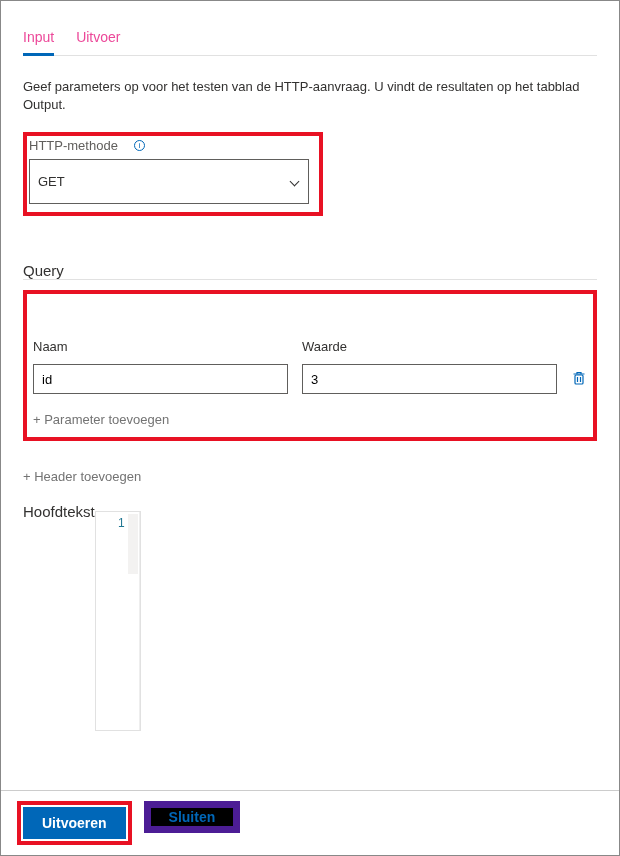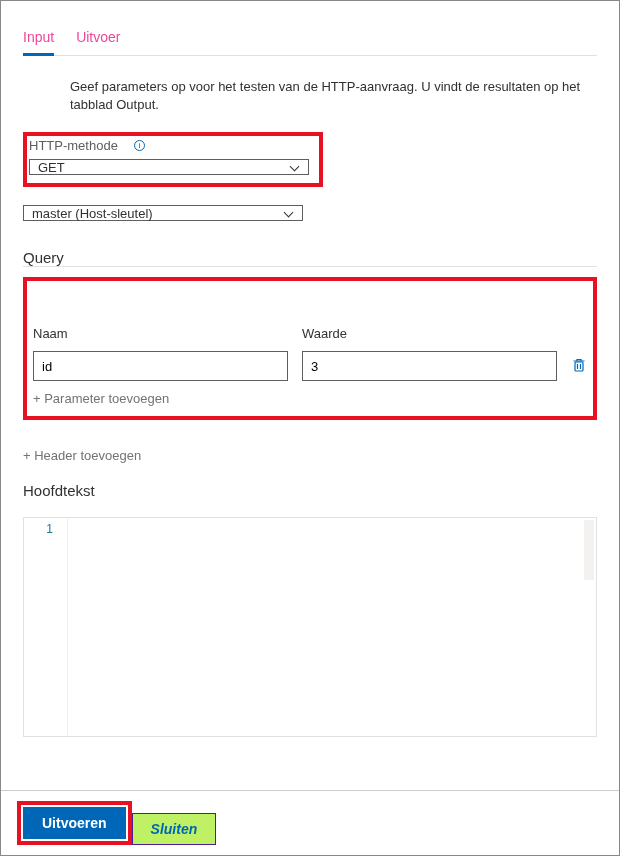--- a/index.html
+++ b/index.html
@@ -39,21 +39,20 @@
     content: "";
     position: absolute;
     left: 0; right: 0; bottom: -1px;
     height: 3px;
     background: #0067b8;
   }
   .desc {
     margin-top: 22px;
     font-size: 13px;
     line-height: 1.4;
-    margin-left: 47px;
   }
   .field-group { margin-top: 18px; }
   .field-label {
     font-size: 13px;
     color: #605e5c;
     margin-bottom: 6px;
     display: flex;
     align-items: center;
     gap: 16px;
   }
@@ -63,21 +62,21 @@
     border-radius: 50%;
     display: inline-flex;
     align-items: center;
     justify-content: center;
     font-size: 8px;
     color: #0067b8;
     line-height: 1;
   }
   .select {
     width: 280px;
-    height: 16px;
+    height: 45px;
     border: 1px solid #605e5c;
     display: flex;
     align-items: center;
     justify-content: space-between;
     padding: 0 8px;
     background: #fff;
     cursor: pointer;
     font-size: 13px;
   }
   .chevron-down {
@@ -104,21 +103,21 @@
     display: flex;
     gap: 28px;
     margin-bottom: 10px;
     margin-top: 39px;
   }
   .query-col-h { flex: 1; font-size: 13px; color: #323130; }
   .query-row {
     display: flex;
     align-items: center;
     gap: 14px;
-    margin-bottom: 10px;
+    margin-bottom: 18px;
   }
   .qinput {
     flex: 1;
     height: 30px;
     border: 1px solid #605e5c;
     padding: 0 8px;
     font-size: 13px;
   }
   .trash {
     width: 16px;
@@ -150,43 +149,42 @@
   .minimap {
     position: absolute;
     top:2px; right:2px;
     width: 10px; height: 60px;
     background: #f3f2f1;
   }
   .footer {
     border-top: 1px solid #ccc;
     padding: 10px 16px;
     display: flex;
-    align-items: flex-end;
+    gap: 12px;
   }
   .btn {
     height: 32px;
     padding: 0 18px;
     font-size: 14px;
     cursor: pointer;
     display: inline-flex;
     align-items: center;
     justify-content: center;
   }
   .btn-primary {
     background: #0067b8;
     color: #fff;
     border: 1px solid #0067b8;
     font-weight: 600;
   }
   .btn-secondary {
-    background: #bef264;
+    background: #000000;
     color: #0067b8;
-    border: 1px solid #4c1d95;
+    border: 7px solid #4c1d95;
     font-weight: 600;
-    font-style: italic;
   }
   .hl-method {
     padding: 2px 6px 8px 2px;
     width: 300px;
     border: 4px solid #e81123;
   }
   .hl-query {
     border: 4px solid #e81123;
     padding: 6px 6px 10px 6px;
   }
@@ -210,24 +208,20 @@
         <span class="info-icon">i</span>
       </div>
       <div class="select">
         <span>GET</span>
         <span class="chevron-down"></span>
       </div>
     </div>
   </div>
 
   <div class="field-group">
-    <div class="select">
-      <span>master (Host-sleutel)</span>
-      <span class="chevron-down"></span>
-    </div>
   </div>
 
   <div class="section">
     <div class="section-title">Query</div>
     <div class="hl-query">
       <div class="query-cols">
         <div class="query-col-h">Naam</div>
         <div class="query-col-h">Waarde</div>
         <div style="width:16px"></div>
       </div>
@@ -242,21 +236,21 @@
         </span>
       </div>
       <div class="link">+ Parameter toevoegen</div>
     </div>
   </div>
 
   <div class="section">
     <div class="link">+ Header toevoegen</div>
   </div>
 
-  <div class="section" style="flex:1; display:flex; flex-direction:column; min-height:0;margin-top:19px;">
+  <div class="section" style="flex:1; display:flex; min-height:0;margin-top:19px;">
     <div class="section-title" style="border:none;">Hoofdtekst</div>
     <div class="body-editor">
       <div class="gutter">1</div>
       <div class="code-area">
         <div class="minimap"></div>
       </div>
     </div>
   </div>
 </div>
 

